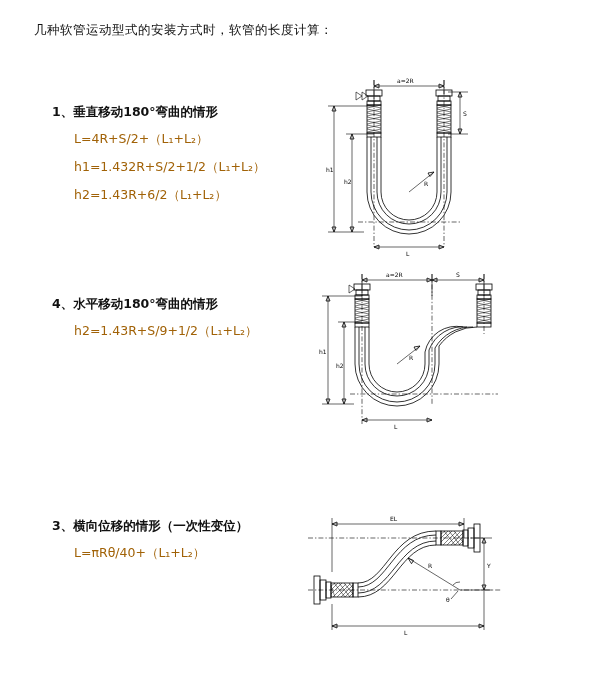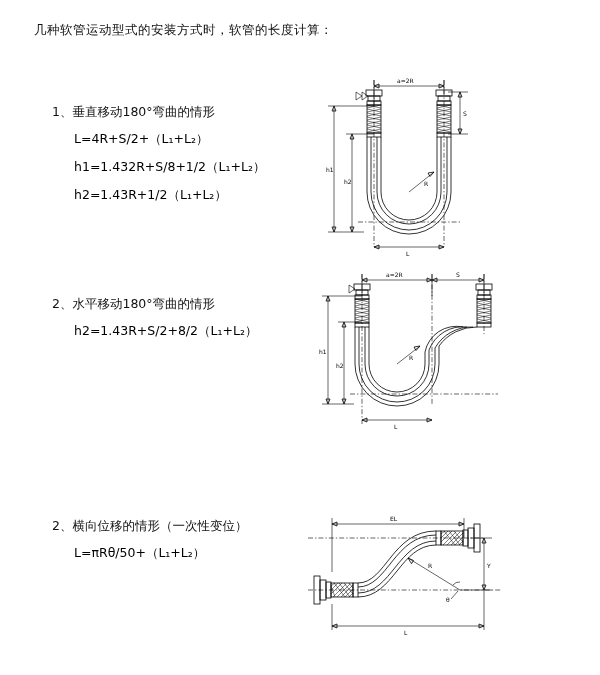--- a/index.html
+++ b/index.html
@@ -42,26 +42,27 @@
     position: absolute;
     left: 52px;
     top: 0;
     width: 260px;
   }
   .sec-title {
     font-size: 12.5px;
     white-space: nowrap;
     margin-bottom: 10px;
     color: #111;
+    font-weight: bold;
   }
   .formula {
     font-size: 12.5px;
     white-space: nowrap;
     margin: 0 0 11px 22px;
-    color: #000000;
+    color: #a16207;
   }
   .fig {
     position: absolute;
     top: -32px;
   }
   .fig1 { left: 312px; }
   .fig2 { left: 306px; }
   .fig3 { left: 288px; top: -14px; }
 
   svg { display: block; }
@@ -75,22 +76,22 @@
 <body>
 
 <div class="page">
 
   <div class="heading">几种软管运动型式的安装方式时，软管的长度计算：</div>
 
   <div class="section sec1">
     <div class="text-col">
       <div class="sec-title">1、垂直移动180°弯曲的情形</div>
       <div class="formula">L=4R+S/2+（L₁+L₂）</div>
-      <div class="formula">h1=1.432R+S/8+1/2（L₁+L₂）</div>
-      <div class="formula">h2=1.43R+1/2（L₁+L₂）</div>
+      <div class="formula">h1=1.432R+S/2+1/2（L₁+L₂）</div>
+      <div class="formula">h2=1.43R+6/2（L₁+L₂）</div>
     </div>
 
     <div class="fig fig1">
       <svg width="200" height="200" viewBox="0 0 200 200">
 
         <line class="thin" x1="62" y1="14" x2="132" y2="14"></line>
         <path class="ln" d="M62 14 l5 -2 l0 4 z" fill="#000"></path>
         <path class="ln" d="M132 14 l-5 -2 l0 4 z" fill="#000"></path>
         <text class="dimtxt" x="85" y="11">a=2R</text>
         <line class="thin" x1="62" y1="8" x2="62" y2="34"></line>
@@ -180,22 +181,22 @@
         <text class="dimtxt" x="94" y="184">L</text>
 
         <path class="thin" d="M50 20 l6 4 l-6 4 z"></path>
         <path class="thin" d="M44 20 l6 4 l-6 4 z" fill="none"></path>
       </svg>
     </div>
   </div>
 
   <div class="section sec2">
     <div class="text-col">
-      <div class="sec-title">2、水平移动180°弯曲的情形</div>
-      <div class="formula">h2=1.43R+S/2+8/2（L₁+L₂）</div>
+      <div class="sec-title">4、水平移动180°弯曲的情形</div>
+      <div class="formula">h2=1.43R+S/9+1/2（L₁+L₂）</div>
     </div>
 
     <div class="fig fig2">
       <svg width="210" height="180" viewBox="0 0 210 180">
 
         <line class="thin" x1="56" y1="16" x2="126" y2="16"></line>
         <path class="ln" d="M56 16 l5 -2 l0 4 z" fill="#000"></path>
         <path class="ln" d="M126 16 l-5 -2 l0 4 z" fill="#000"></path>
         <text class="dimtxt" x="80" y="13">a=2R</text>
 
@@ -279,22 +280,22 @@
         <path class="ln" d="M126 156 l-5 -2 l0 4 z" fill="#000"></path>
         <text class="dimtxt" x="88" y="165">L</text>
 
         <path class="thin" d="M43 21 l6 4 l-6 4 z"></path>
       </svg>
     </div>
   </div>
 
   <div class="section sec3">
     <div class="text-col">
-      <div class="sec-title">2、横向位移的情形（一次性变位）</div>
-      <div class="formula">L=πRθ/50+（L₁+L₂）</div>
+      <div class="sec-title">3、横向位移的情形（一次性变位）</div>
+      <div class="formula">L=πRθ/40+（L₁+L₂）</div>
     </div>
 
     <div class="fig fig3">
       <svg width="230" height="140" viewBox="0 0 230 140">
 
         <line class="thin" x1="44" y1="20" x2="176" y2="20"></line>
         <path class="ln" d="M44 20 l5 -2 l0 4 z" fill="#000"></path>
         <path class="ln" d="M176 20 l-5 -2 l0 4 z" fill="#000"></path>
         <text class="dimtxt" x="102" y="17">EL</text>
         <line class="thin" x1="44" y1="14" x2="44" y2="68"></line>

